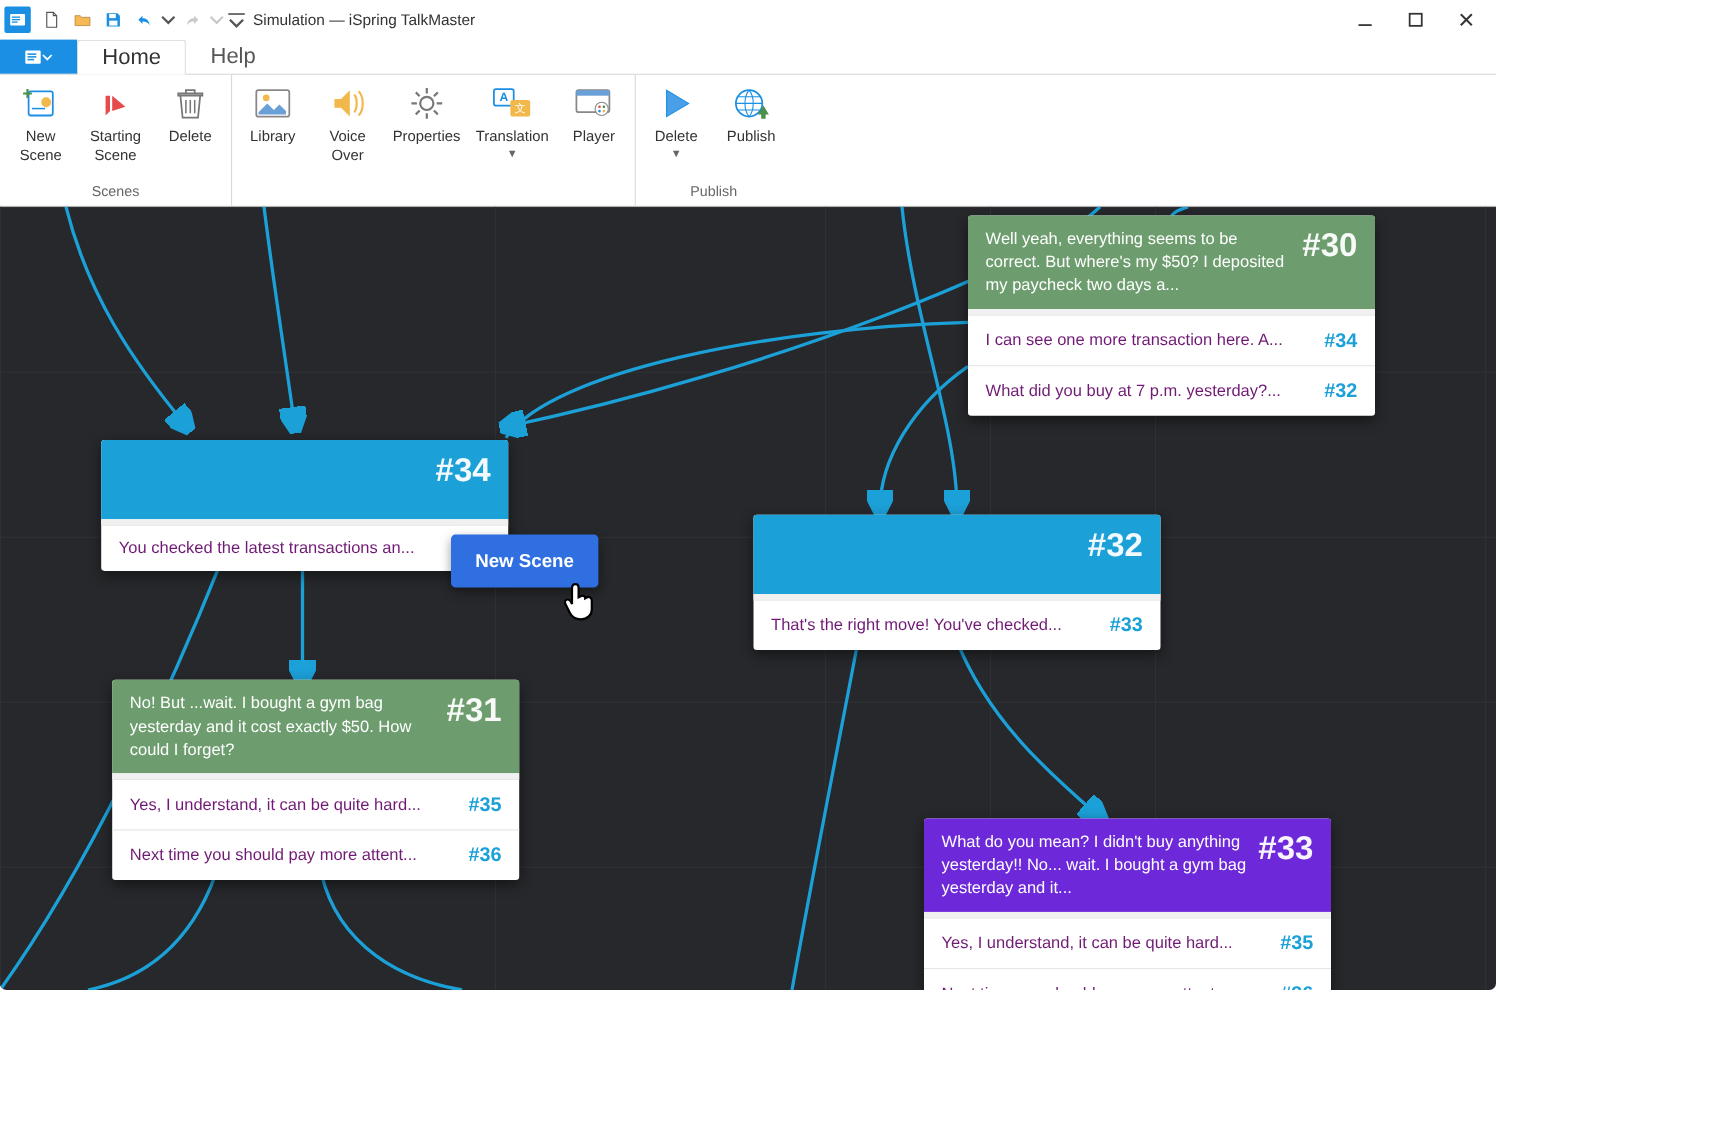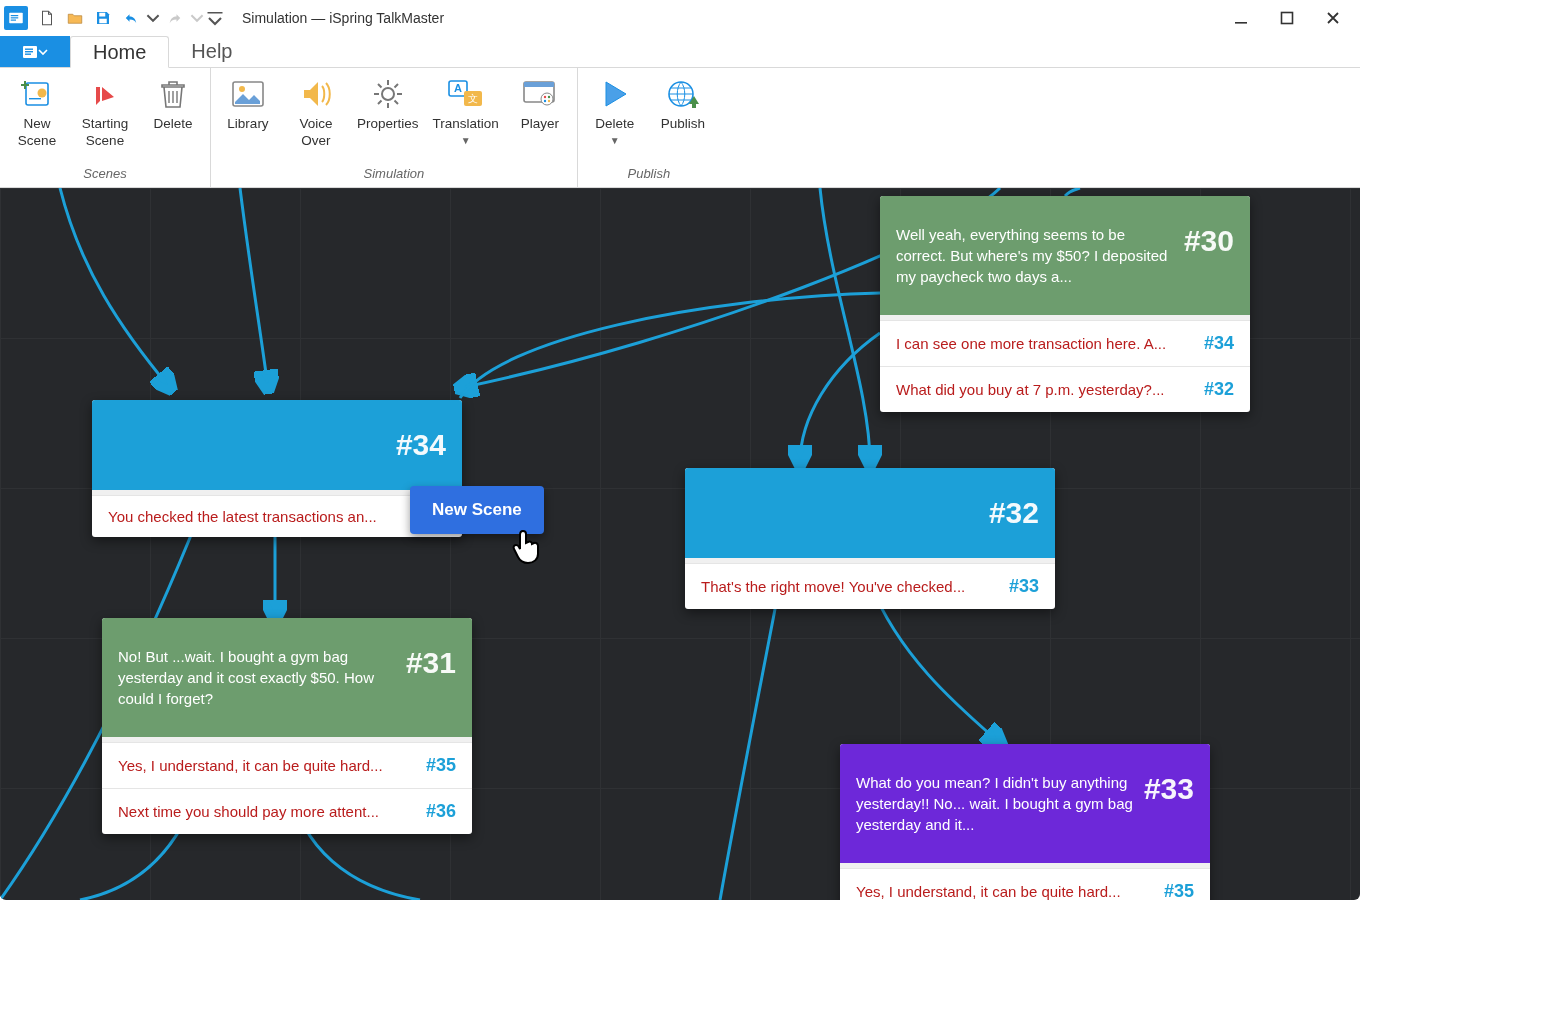--- a/index.html
+++ b/index.html
@@ -4,64 +4,64 @@
 <style>
   * { box-sizing: border-box; margin: 0; padding: 0; font-family: "Segoe UI", Arial, sans-serif; }
   body { background: #fff; width: 1360px; height: 900px; overflow: hidden; border-radius: 6px; position: relative; }
 
   
   .titlebar { height: 36px; display: flex; align-items: center; padding: 0 4px; }
   .qat { display: flex; align-items: center; gap: 2px; }
   .qat-btn { width: 26px; height: 26px; display: flex; align-items: center; justify-content: center; }
   .qat-btn svg { width: 18px; height: 18px; }
   .app-icon { background: #1a8fe3; width: 24px; height: 24px; display:flex; align-items:center; justify-content:center; border-radius:2px; margin-right:4px;}
-  .title-text { margin-left: 18px; font-size: 14px; color: #333; }
+  .title-text { margin-left: 6px; font-size: 14px; color: #333; }
   .win-controls { margin-left: auto; display: flex; }
   .win-btn { width: 46px; height: 36px; display:flex; align-items:center; justify-content:center; }
   .win-btn svg { width:14px; height:14px; }
 
   
   .tabstrip { height: 32px; border-bottom: 1px solid #d9d9d9; display:flex; align-items:stretch; }
   .file-tab { width: 70px; background:#1a8fe3; display:flex; align-items:center; justify-content:center; }
   .tab { padding: 0 22px; display:flex; align-items:center; font-size:20px; color:#333; border-right:1px solid transparent; }
   .tab.active { border:1px solid #d9d9d9; border-bottom:1px solid #fff; margin-bottom:-1px; background:#fff; border-top-left-radius:3px;border-top-right-radius:3px;}
   .tab:not(.active){ color:#555; }
 
   
   .ribbon { height: 120px; display:flex; border-bottom:1px solid #d9d9d9; }
   .group { display:flex; flex-direction:column; border-right:1px solid #d9d9d9; padding:4px 10px 2px 10px; }
   .group-items { display:flex; gap:14px; flex:1; align-items:flex-start; justify-content:center; }
-  .group-label { text-align:center; font-size:13px; color:#666; padding:2px 0 4px 0;font-style:italic; }
+  .group-label { text-align:center; font-size:13px; color:#666; padding:2px 0 4px 0; }
   .ritem { display:flex; flex-direction:column; align-items:center; justify-content:flex-start; min-width:54px; }
   .ritem .icon-wrap { height:44px; display:flex; align-items:center; justify-content:center; }
   .ritem span.label { font-size:13.5px; color:#333; text-align:center; line-height:1.25; }
   .dropdown-caret { font-size:10px; color:#666; margin-top:2px; }
 
   
   .canvas { position:relative; background:#26282b; height: calc(100% - 36px - 32px - 120px); overflow:hidden;
             background-image:
               linear-gradient(#2f3134 1px, transparent 1px),
               linear-gradient(90deg, #2f3134 1px, transparent 1px);
             background-size: 150px 150px;
   }
   svg.conn { position:absolute; inset:0; width:100%; height:100%; pointer-events:none; }
   svg.conn path { stroke:#1ca0d8; stroke-width:3; fill:none; }
   svg.conn .arrow { fill:#1ca0d8; }
 
   
   .card { position:absolute; background:#fff; border-radius:3px; box-shadow:0 4px 12px rgba(0,0,0,.45); width:370px; font-size:15px; }
-  .card .hdr { color:#fff; padding:28px 16px; border-radius:3px 3px 0 0; display:flex; align-items:flex-start; gap:10px; min-height:68px; }
+  .card .hdr { color:#fff; padding:11px 16px; border-radius:3px 3px 0 0; display:flex; align-items:flex-start; gap:10px; min-height:68px; }
   .card .hdr.blue { background:#1ca0d8; }
   .card .hdr.green { background:#6d9d6e; }
   .card .hdr.orange { background:#6d28d9; }
   .card .hdr .htxt { flex:1; font-size:15px; line-height:1.4; }
   .card .hdr .hnum { font-size:30px; font-weight:600; opacity:.95; white-space:nowrap; }
   .card .row { display:flex; align-items:center; justify-content:space-between; padding:12px 16px; border-top:1px solid #e5e5e5; }
   .card .row:first-of-type { border-top:none; }
-  .card .row .rtxt { color:#b91c1c; }
+  .card .row .rtxt { color:#701a75; }
   .card .row .rnum { color:#1ca0d8; font-weight:600; font-size:18px; }
   .thin-sep { height:5px; background:#f0f0f0; }
 
   
   .newscene { position:absolute; background:#2f6fe0; color:#fff; font-weight:600; font-size:17px; padding:14px 22px; border-radius:4px; box-shadow:0 4px 10px rgba(0,0,0,.4); }
   .cursor-icon { position:absolute; }
 
 </style>
 </head>
 <body>
@@ -245,21 +245,20 @@
               <circle cx="26" cy="21" r="6" fill="#fff" stroke="#888"></circle>
               <circle cx="24" cy="19" r="1.2" fill="#e64a4a"></circle>
               <circle cx="28" cy="19" r="1.2" fill="#4a8f4a"></circle>
               <circle cx="24" cy="23" r="1.2" fill="#1a8fe3"></circle>
               <circle cx="28" cy="23" r="1.2" fill="#f2b84b"></circle>
             </svg>
           </div>
         <span class="label">Player</span>
       </div>
     </div>
-    <div class="group-label">Simulation</div>
   </div>
 
   <div class="group" style="border-right:none">
     <div class="group-items">
       <div class="ritem">
         <div class="icon-wrap">
             <svg width="30" height="32" viewBox="0 0 30 32">
               <path d="M6 4l20 12L6 28z" fill="#4aa0e8" stroke="#1a8fe3" stroke-width="1"></path>
             </svg>
           </div>

